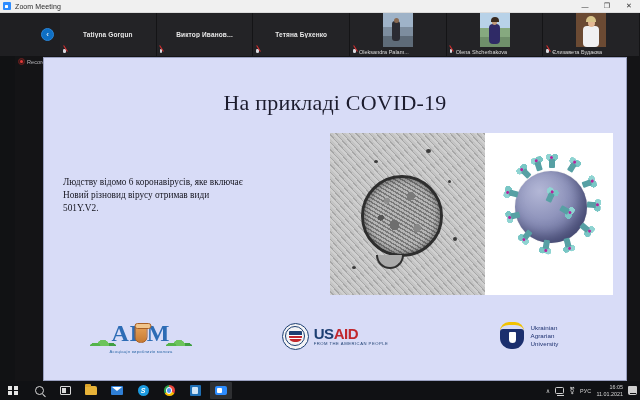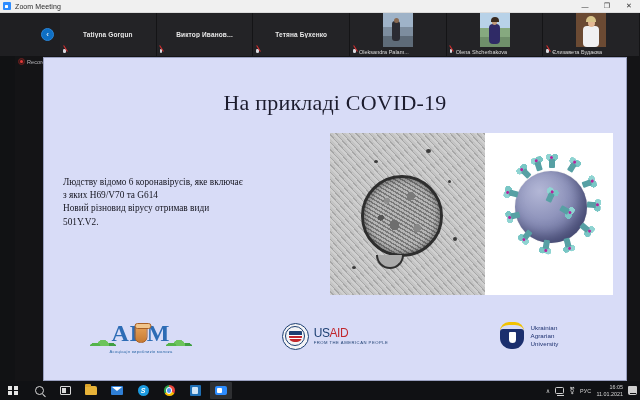--- a/index.html
+++ b/index.html
@@ -222,21 +222,21 @@
   .usaid-seal::before {
     content: ""; position: absolute; inset: 2.5px; border-radius: 50%;
     border: 0.8px solid #1d3f72;
   }
   .usaid-shield {
     width: 13px; height: 11px; position: relative;
     background: linear-gradient(#1d3f72 0 38%, #ffffff 38% 50%, #c1272d 50% 62%, #ffffff 62% 74%, #c1272d 74% 100%);
     border-radius: 1px 1px 5px 5px;
   }
   .usaid-wordmark { display: flex; flex-direction: column; line-height: 1; }
-  .usaid-word { font-weight: normal; font-size: 12px; letter-spacing: -.4px; }
+  .usaid-word { font-weight: bold; font-size: 15px; letter-spacing: -.4px; }
   .usaid-word .us { color: #1d3f72; }
   .usaid-word .aid { color: #c1272d; }
   .usaid-tag { font-size: 4.2px; color: #1d3f72; letter-spacing: .5px; margin-top: 1.5px; }
 
   .uau { display: flex; align-items: center; gap: 5px; }
   .uau-mark { position: relative; width: 26px; height: 28px; }
   .uau-arc {
     position: absolute; left: 1px; top: 0; width: 24px; height: 9px;
     border-top: 3.2px solid #f2c200; border-radius: 12px 12px 0 0;
   }
@@ -451,21 +451,20 @@
         </span>
       <span class="rec-text">Recording...</span>
     </div>
 
     <div class="slide">
 
       <div class="slide-title">На прикладі COVID-19</div>
 
       <div class="slide-body">
         <p>Людству відомо 6 коронавірусів, яке включає</p>
-        <p>з яких H69/V70 та  G614</p>
         <p>Новий різновид вірусу отримав види</p>
         <p>501Y.V2.</p>
       </div>
 
       <div class="img-row">
         <div class="em-img">
           <div class="em-speck" style="left:96px;top:16px;width:5px;height:4px;"></div>
           <div class="em-speck" style="left:44px;top:27px;width:4px;height:3px;"></div>
           <div class="em-speck" style="left:123px;top:104px;width:4px;height:4px;"></div>
           <div class="em-speck" style="left:22px;top:133px;width:4px;height:3px;"></div>

